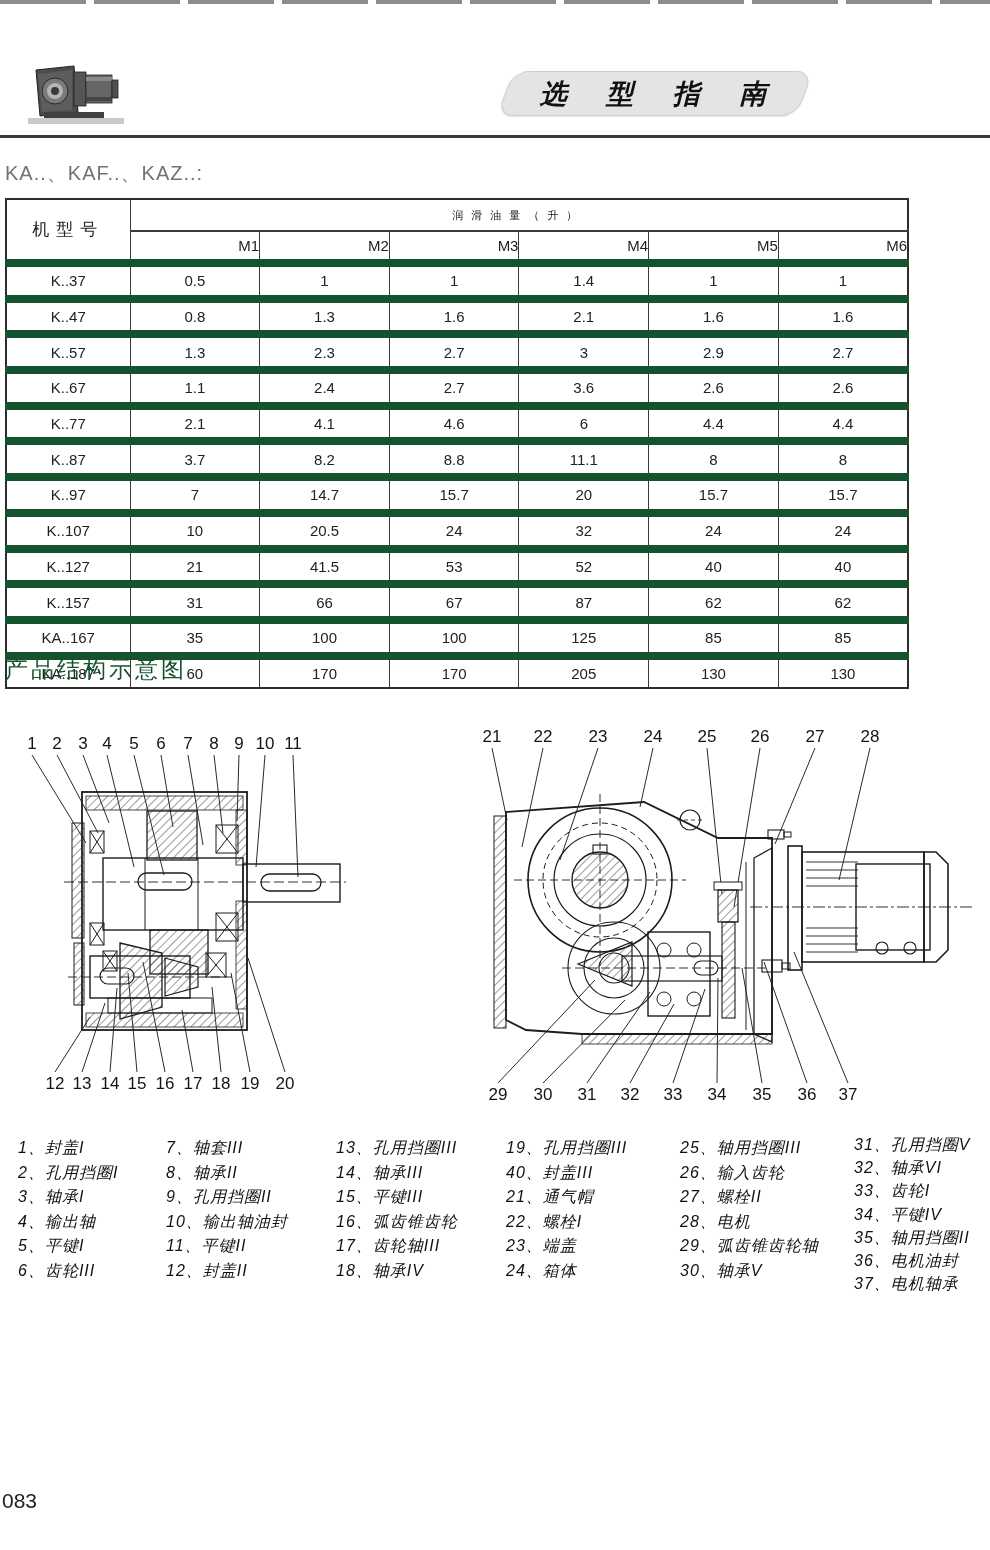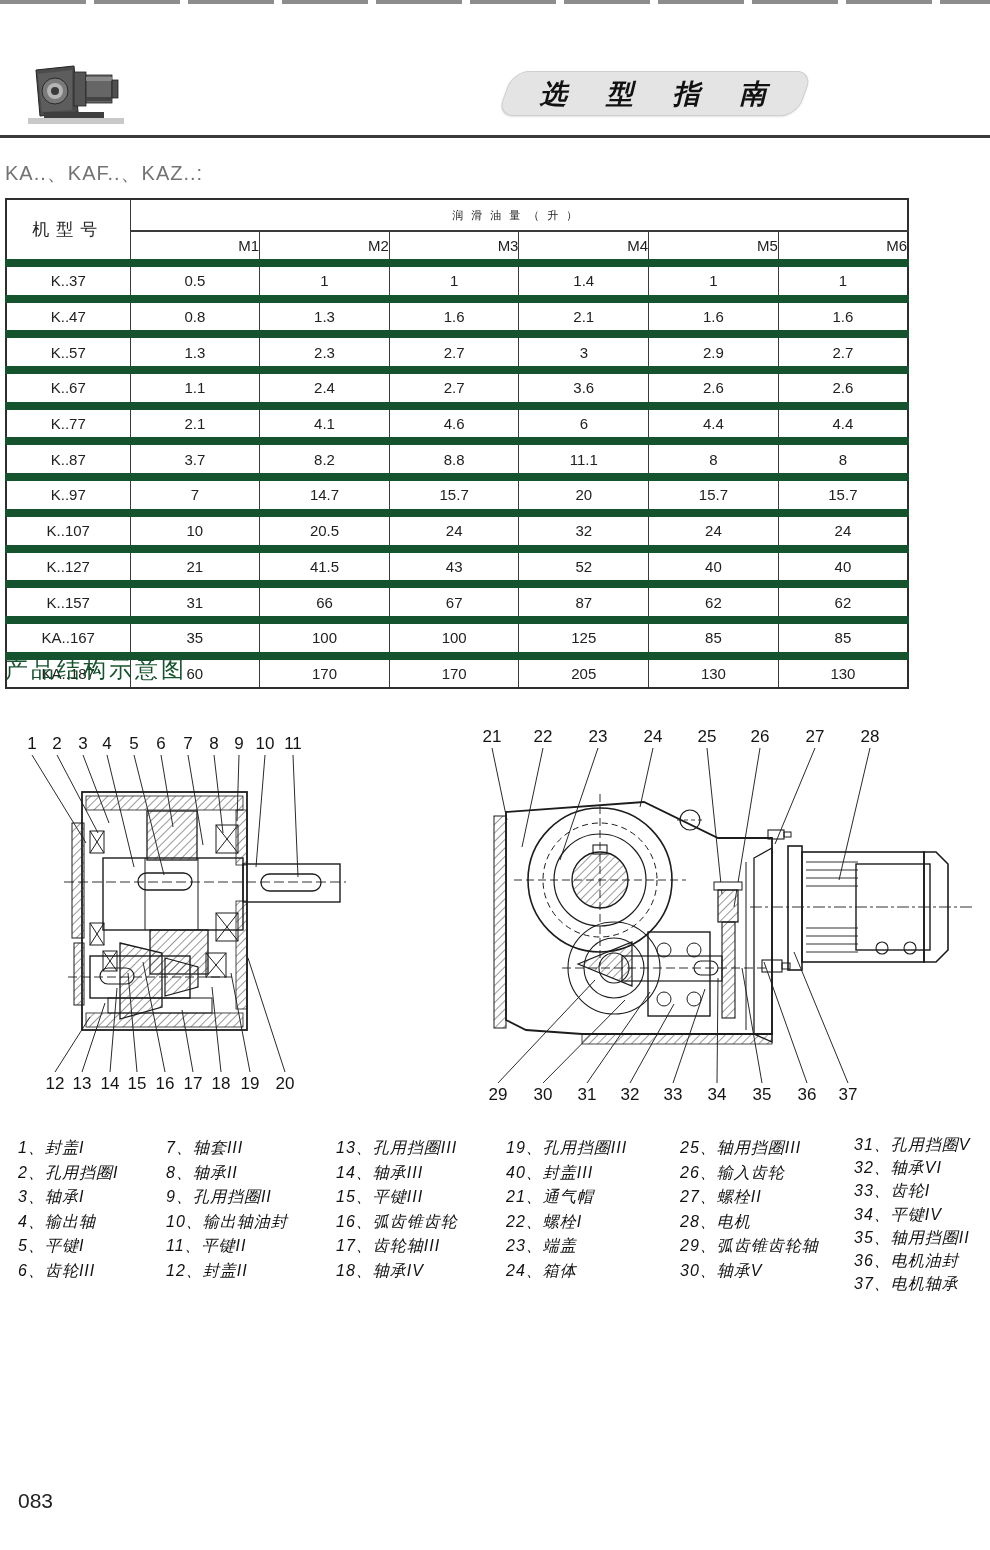--- a/index.html
+++ b/index.html
@@ -29,21 +29,21 @@
   .model-h{font-size:17px;letter-spacing:7px;}
   .group-h{font-size:11px;letter-spacing:8px;}
   .sec-title{position:absolute;left:5px;top:654px;font-size:23px;letter-spacing:3px;color:#14532d;}
   svg.diag{position:absolute;overflow:visible;}
   svg.diag text{font-family:"Liberation Sans","DejaVu Sans",sans-serif;font-size:17px;
          fill:#141414;text-anchor:middle;}
   .ld{stroke:#2a2a2a;stroke-width:1;}
   .ln{stroke:#1c1c1c;fill:none;}
   .legend-col{position:absolute;font-size:16px;color:#111;white-space:nowrap;}
   .legend-col div{letter-spacing:1px;font-style:italic;}
-  .pageno{position:absolute;left:2px;top:1489px;font-size:21px;color:#222;margin-left:16px;}
+  .pageno{position:absolute;left:2px;top:1489px;font-size:21px;color:#222;}
 </style>
 </head>
 <body>
 
 <div class="page">
   <div class="topbar"></div>
 
   <div class="photo">
     <svg width="100" height="66" viewBox="0 0 100 66">
       <rect x="0" y="58" width="96" height="6" fill="#c9c9c9"></rect>
@@ -162,21 +162,21 @@
           <td>20.5</td>
           <td>24</td>
           <td>32</td>
           <td>24</td>
           <td>24</td>
         </tr>
         <tr>
           <td>K..127</td>
           <td>21</td>
           <td>41.5</td>
-          <td>43</td>
+          <td>53</td>
           <td>52</td>
           <td>40</td>
           <td>40</td>
         </tr>
         <tr>
           <td>K..157</td>
           <td>31</td>
           <td>66</td>
           <td>67</td>
           <td>87</td>

